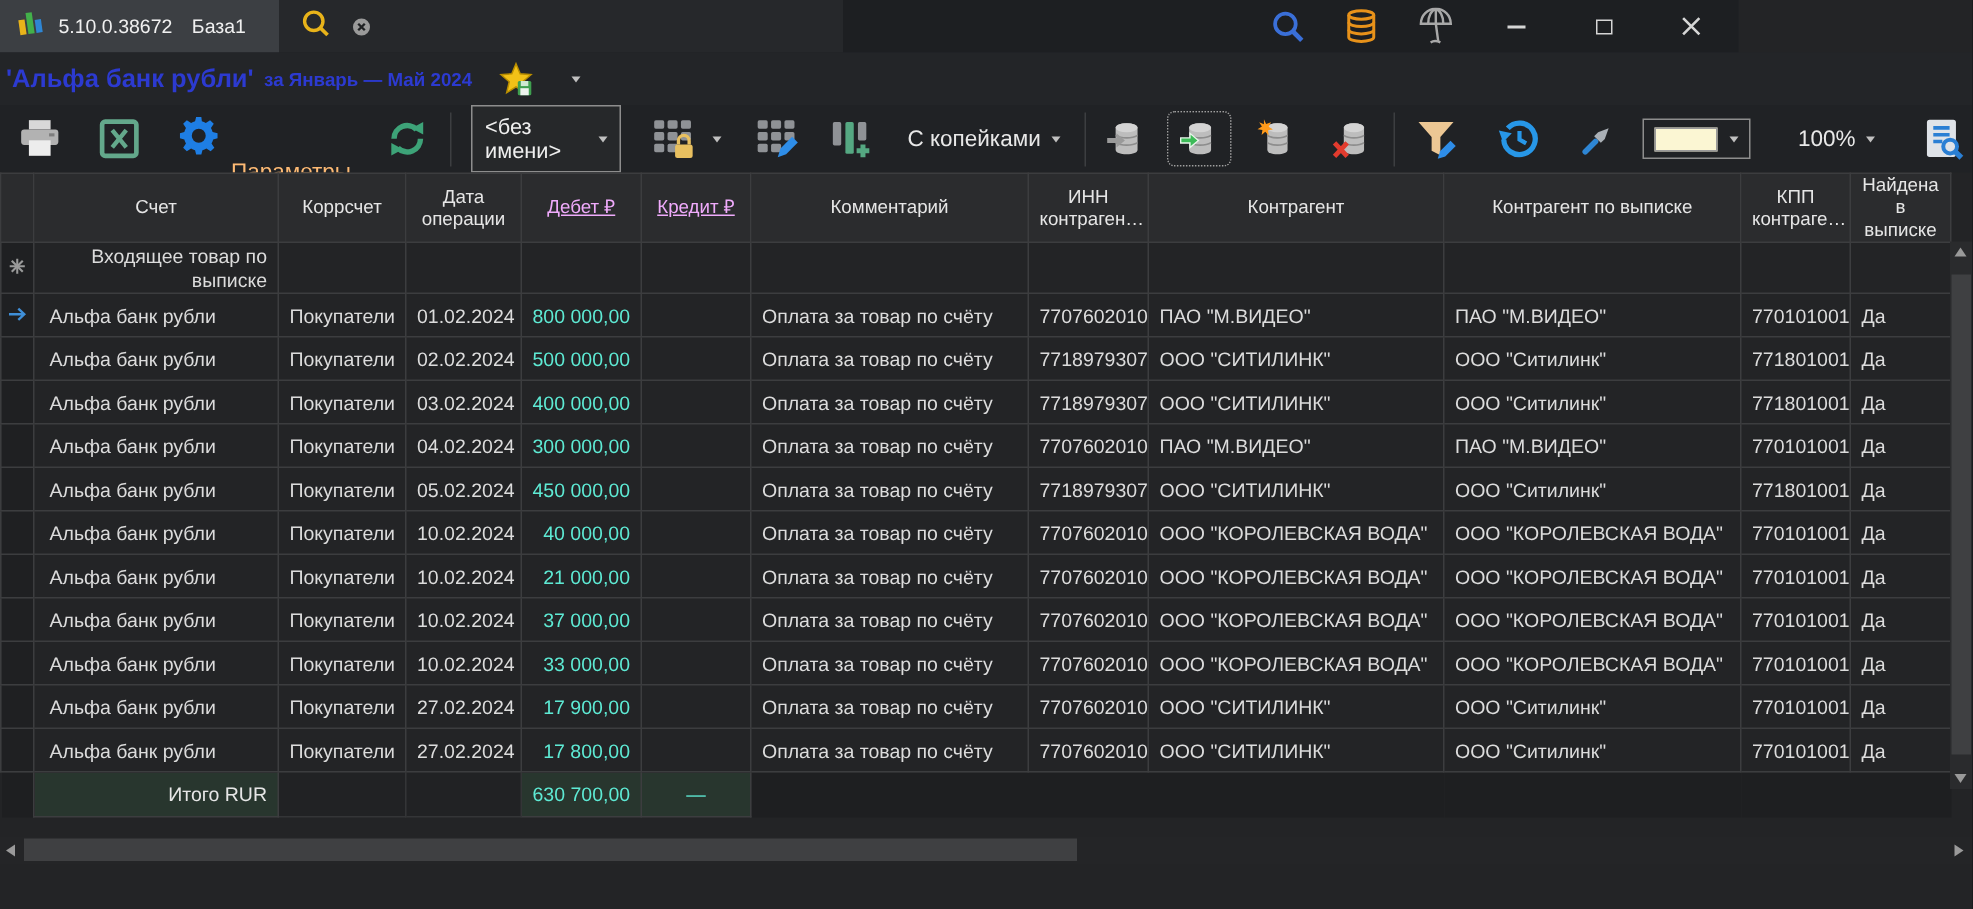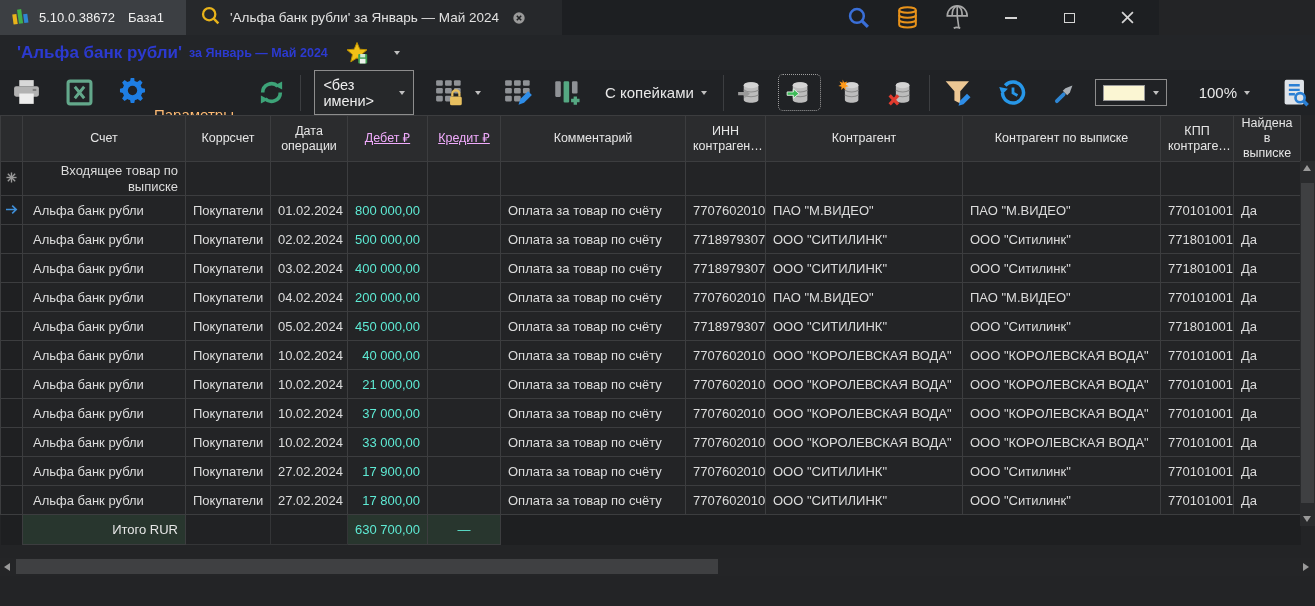--- a/index.html
+++ b/index.html
@@ -15,21 +15,21 @@
   .doc-tab{width:376px;background:#26282b;display:flex;align-items:center;gap:9px;padding:0 14px;}
   .doc-tab-title{font-size:13.5px;color:#e2e2e2;white-space:nowrap;}
   .tab-close{display:flex;align-items:center;margin-left:4px;cursor:default;}
   .tb-fill{flex:1;}
   .tb-icons{display:flex;align-items:center;gap:14px;padding-right:10px;}
   .winbtn{width:44px;height:35px;display:flex;align-items:center;justify-content:center;}
   .min-bar{width:12px;height:2px;background:#d5d5d5;}
   .max-box{width:11px;height:10px;border:1.6px solid #d5d5d5;}
 
   
-  .subheader{position:absolute;top:35px;left:0;width:1315px;height:35px;background:#232528;display:flex;align-items:center;padding-left:17px;}
+  .subheader{position:absolute;top:35px;left:0;width:1315px;height:35px;background:#232528;display:flex;align-items:center;padding-left:4px;}
   .sub-name{font-size:17px;font-weight:600;color:#2c3ad0;}
   .sub-period{font-size:12.5px;font-weight:600;color:#2c3ad0;margin-left:7px;}
   .fav{margin-left:16px;display:flex;align-items:center;}
   .caret{width:0;height:0;border-left:4px solid transparent;border-right:4px solid transparent;border-top:5px solid #c0c0c0;display:inline-block;}
   .caret.sm{border-left-width:3.5px;border-right-width:3.5px;border-top-width:4.5px;}
   .sub-caret{margin-left:24px;}
 
   
   .toolbar{position:absolute;top:70px;left:0;width:1315px;height:45px;background:#202225;display:flex;align-items:center;}
   .tbtn{display:flex;align-items:center;justify-content:center;padding:3px 5px;border-radius:3px;}
@@ -95,21 +95,20 @@
       <span class="app-version">5.10.0.38672</span>
       <span class="app-db">База1</span>
     </div>
     <div class="doc-tab">
       <span>
         <svg width="21" height="21" viewBox="0 0 24 24">
             <circle cx="10.5" cy="10.5" r="7" fill="none" stroke="#e8b31a" stroke-width="2.6"></circle>
             <path d="M15.7 15.7 21 21" stroke="#e8b31a" stroke-width="2.8"></path>
           </svg>
       </span>
-      <span class="doc-tab-title">'Альфа банк рубли' за Январь — Май 2024</span>
       <span class="tab-close">
         <svg width="14" height="14" viewBox="0 0 16 16">
             <circle cx="8" cy="8" r="6.5" fill="#9a9a9a"></circle>
             <path d="M5.5 5.5l5 5M10.5 5.5l-5 5" stroke="#1f2123" stroke-width="1.8"></path>
           </svg>
       </span>
     </div>
     <div class="tb-fill"></div>
     <div class="tb-icons">
       <span class="tbtn">
@@ -415,21 +414,21 @@
             <td>ООО "СИТИЛИНК"</td>
             <td>ООО "Ситилинк"</td>
             <td class="r">771801001</td>
             <td>Да</td>
           </tr>
           <tr class="data">
             <td class="gutter"></td>
             <td class="acct">Альфа банк рубли</td>
             <td>Покупатели</td>
             <td class="r">04.02.2024</td>
-            <td class="num">200 000,00</td>
+            <td class="num">300 000,00</td>
             <td class="num"></td>
             <td>Оплата за товар по счёту</td>
             <td class="r">7707602010</td>
             <td>ПАО "М.ВИДЕО"</td>
             <td>ПАО "М.ВИДЕО"</td>
             <td class="r">770101001</td>
             <td>Да</td>
           </tr>
           <tr class="data">
             <td class="gutter"></td>

